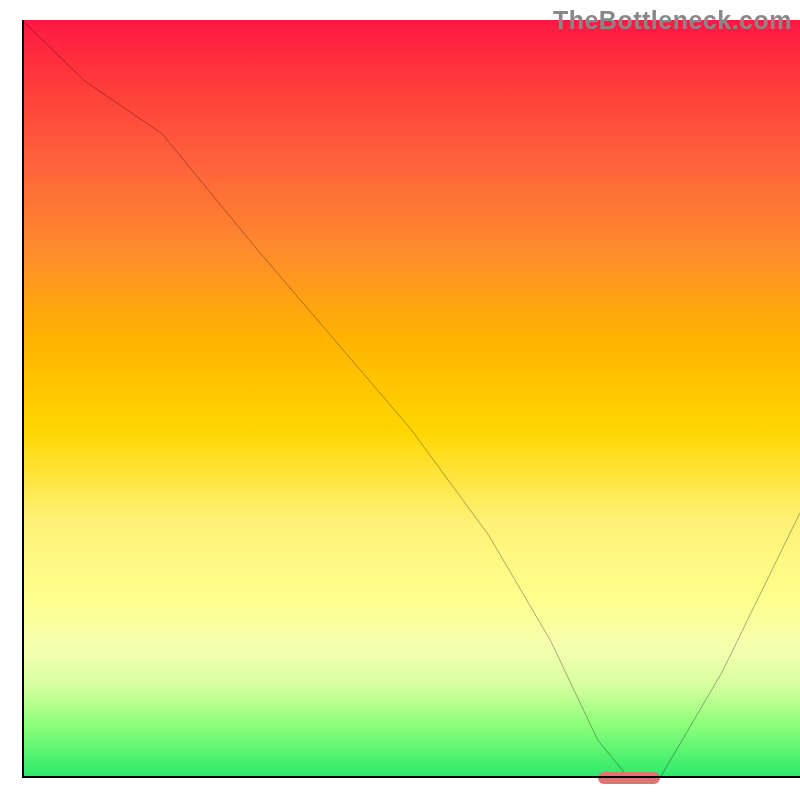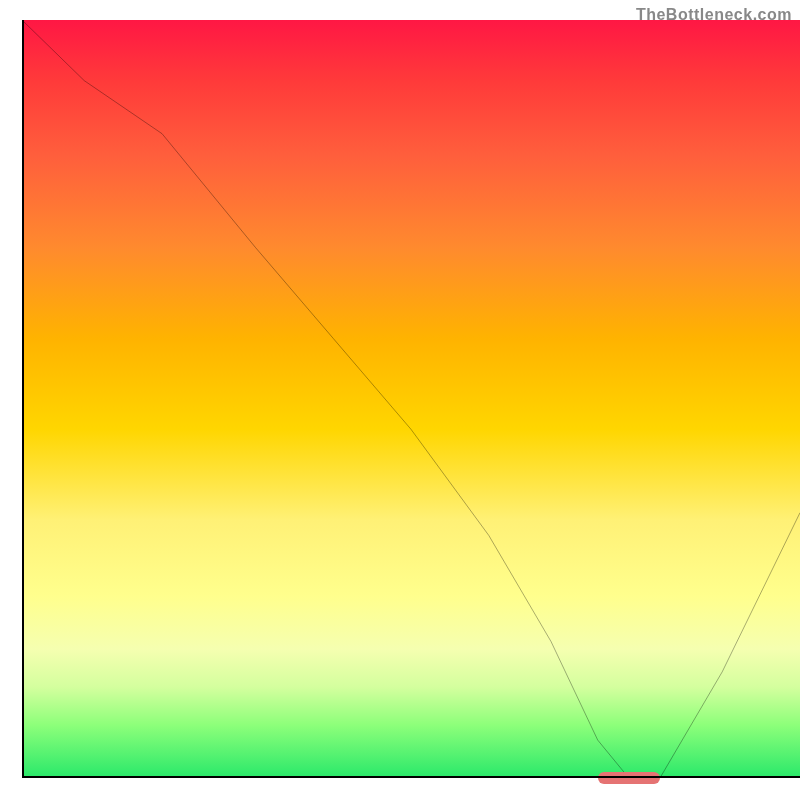--- a/index.html
+++ b/index.html
@@ -4,21 +4,21 @@
 <style>
   * { margin: 0; padding: 0; box-sizing: border-box; }
   html, body { width: 800px; height: 800px; overflow: hidden; background: #fff; font-family: Arial, Helvetica, sans-serif; }
 
   .wrap { position: relative; width: 800px; height: 800px; }
 
   .attribution {
     position: absolute;
     top: 6px;
     right: 8px;
-    font-size: 16px;
+    font-size: 25px;
     font-weight: 700;
     color: #888;
     letter-spacing: 0.5px;
   }
 
   .chart-area {
     position: absolute;
     left: 22px;
     top: 20px;
     right: 0;

